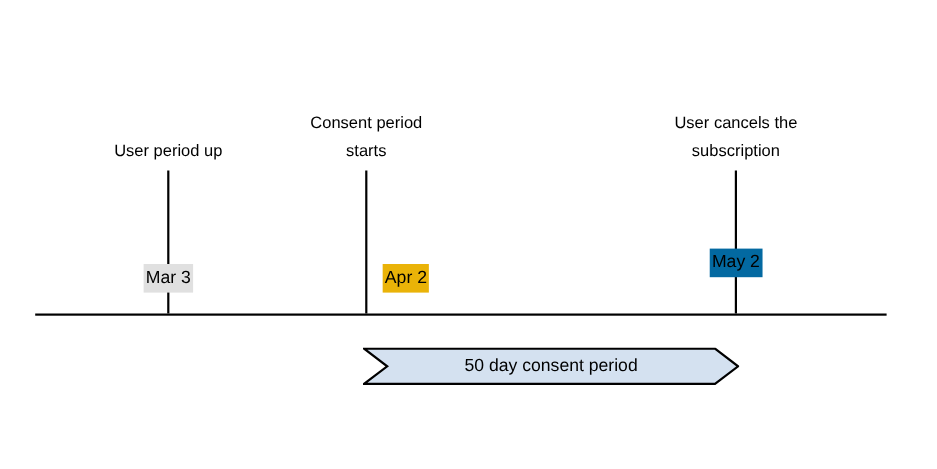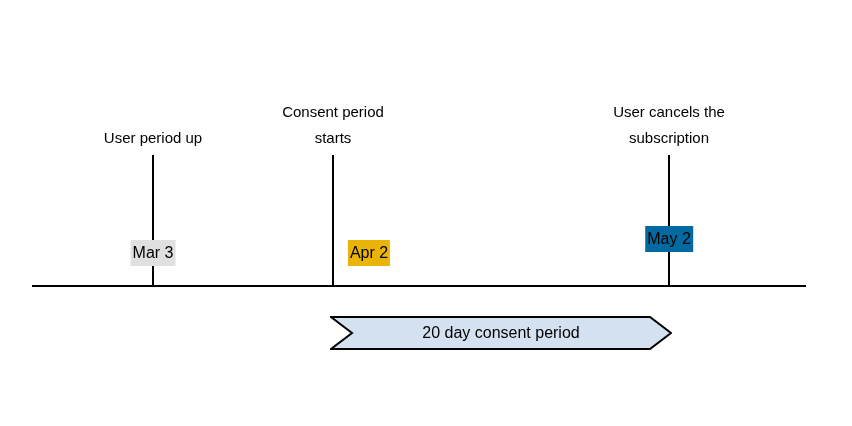--- a/index.html
+++ b/index.html
@@ -95,16 +95,16 @@
 
   <div class="event-caption" style="left: 669px; top: 99px; color: rgb(0, 0, 0);">User cancels the
 subscription</div>
   <div class="event-tick" style="left: 668px; top: 155px; height: 130px; background: rgb(0, 0, 0);"></div>
   <div class="date-chip" style="left: 669px; top: 226px; background: #0369a1;">May 2</div>
 
   <div class="banner" style="left: 330px; top: 316px; width: 342px; height: 34px;">
     <svg width="342" height="34" viewBox="0 0 342 34">
       <polygon points="1,1 320,1 341,17 320,33 1,33 22,17" fill="#d4e1f0" stroke="#000000" stroke-width="2" stroke-linejoin="miter"></polygon>
     </svg>
-    <div class="banner-label">20 day consent period</div>
+    <div class="banner-label">50 day consent period</div>
   </div>
 
 </div>
 
 </body></html>

